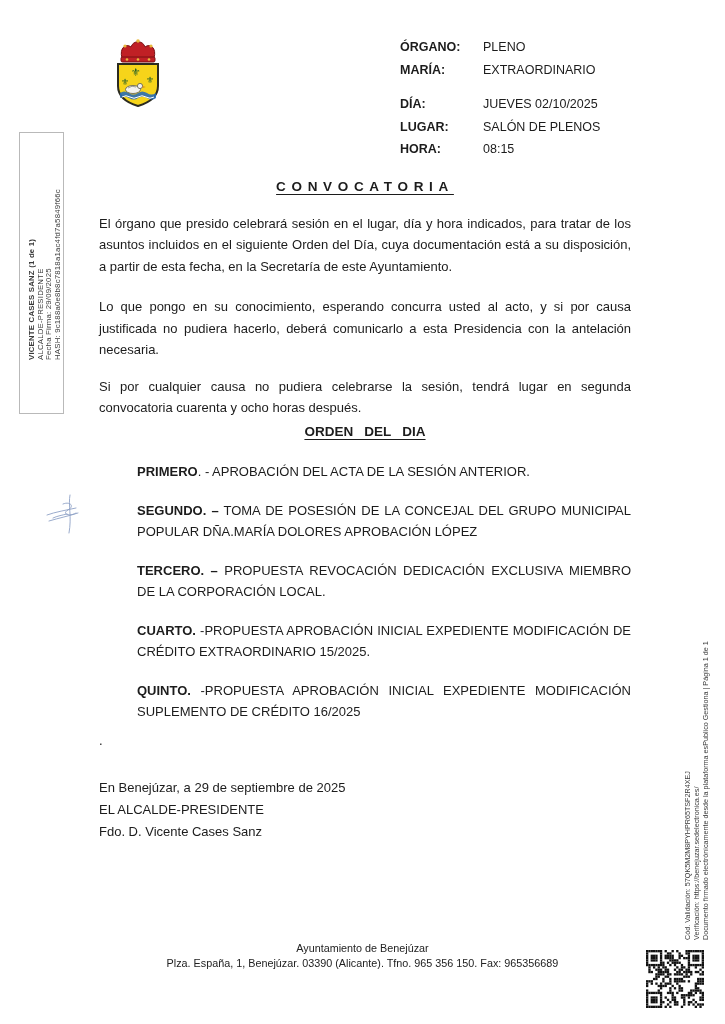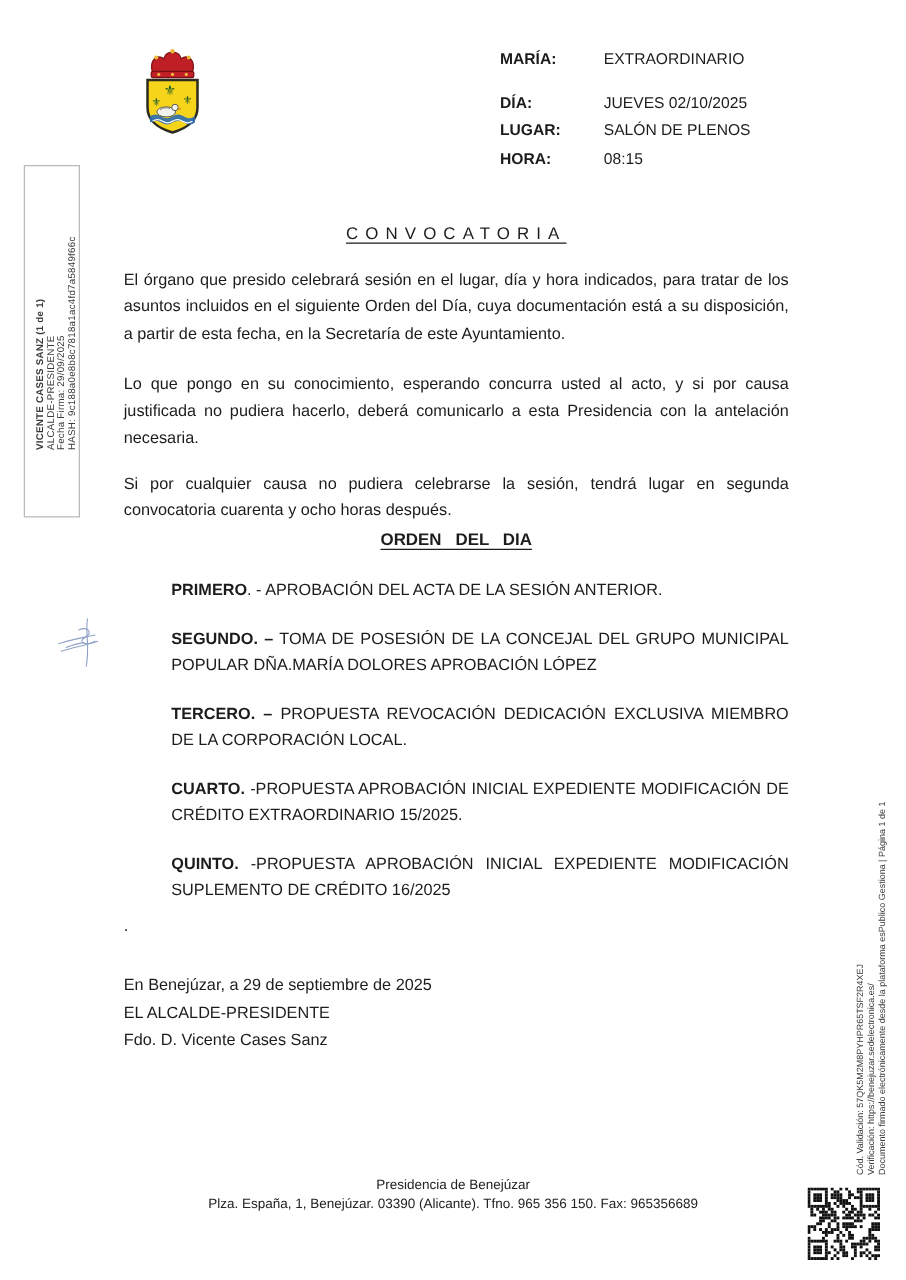--- a/index.html
+++ b/index.html
@@ -19,21 +19,21 @@
 
   
   .hdr { position: absolute; left: 400px; top: 36px; width: 300px; font-size: 12.5px; }
   .hgroup2 { margin-top: 12px; }
   .hrow { display: flex; line-height: 22.5px; }
   .hlabel { width: 83px; font-weight: bold; flex-shrink: 0; }
   .hvalue { white-space: nowrap; }
 
   
   .content { position: absolute; left: 99px; top: 176px; width: 532px; font-size: 13px; line-height: 21.5px; }
-  .doc-title { text-align: center; font-weight: normal; font-size: 13.5px; margin-bottom: 15px; }
+  .doc-title { text-align: center; font-weight: bold; font-size: 13.5px; margin-bottom: 15px; }
   .doc-title span { letter-spacing: 0.42em; text-decoration: underline; text-underline-offset: 3px; }
   p.body { text-align: justify; margin-bottom: 19px; }
   p.body.tight { margin-bottom: 15px; }
   .orden-title { text-align: center; font-weight: bold; font-size: 13.5px; margin: 2px 0 19px; }
   .orden-title span { word-spacing: 0.55em; text-decoration: underline; text-underline-offset: 3px; }
   .orden-item { text-align: justify; margin-bottom: 17px; padding-left: 38px; }
   .orden-item b { font-weight: bold; }
   .dot-line { margin-top: -10px; margin-bottom: 0; }
 
   .sig-block { text-align: left; margin-top: 26px; line-height: 22px; }
@@ -90,20 +90,24 @@
 
       <ellipse cx="27" cy="53.5" rx="7.5" ry="4" fill="#f2f2ee" stroke="#5b5b50" stroke-width="0.8"></ellipse>
       <circle cx="34" cy="50" r="2.6" fill="#f2f2ee" stroke="#5b5b50" stroke-width="0.8"></circle>
       <path d="M36.4 50 l3.4 1 l-3.4 1 Z" fill="#d88a1d"></path>
       <path d="M22 52 q4 -3 8 -1" fill="none" stroke="#8a8a80" stroke-width="0.8"></path>
     </svg>
   </div>
 
   <div class="hdr">
     <div class="hgroup1">
+      <div class="hrow">
+        <span class="hlabel">ÓRGANO:</span>
+        <span class="hvalue">PLENO</span>
+      </div>
       <div class="hrow">
         <span class="hlabel">MARÍA:</span>
         <span class="hvalue">EXTRAORDINARIO</span>
       </div>
     </div>
     <div class="hgroup2">
       <div class="hrow">
         <span class="hlabel">DÍA:</span>
         <span class="hvalue">JUEVES 02/10/2025</span>
       </div>
@@ -139,21 +143,21 @@
     <p class="dot-line">.</p>
 
     <div class="sig-block">
       <div>En Benejúzar, a 29 de septiembre de 2025</div>
       <div>EL ALCALDE-PRESIDENTE</div>
       <div>Fdo. D. Vicente Cases Sanz</div>
     </div>
   </div>
 
   <div class="footer">
-    <div>Presidencia de Benejúzar</div>
+    <div>Ayuntamiento de Benejúzar</div>
     <div>Plza. España, 1, Benejúzar. 03390 (Alicante). Tfno. 965 356 150. Fax: 965356689</div>
   </div>
 
   <div class="left-box">
     <div class="scribble">
       <svg width="38" height="52" viewBox="0 0 38 52" xmlns="http://www.w3.org/2000/svg">
         <g fill="none" stroke="#8fa2c6" stroke-width="0.9" stroke-linecap="round">
           <path d="M4 26 C 12 23, 24 21, 33 19"></path>
           <path d="M6 32 C 16 29, 26 27, 35 24"></path>
           <path d="M27 6 C 25 16, 29 28, 26 44"></path>

